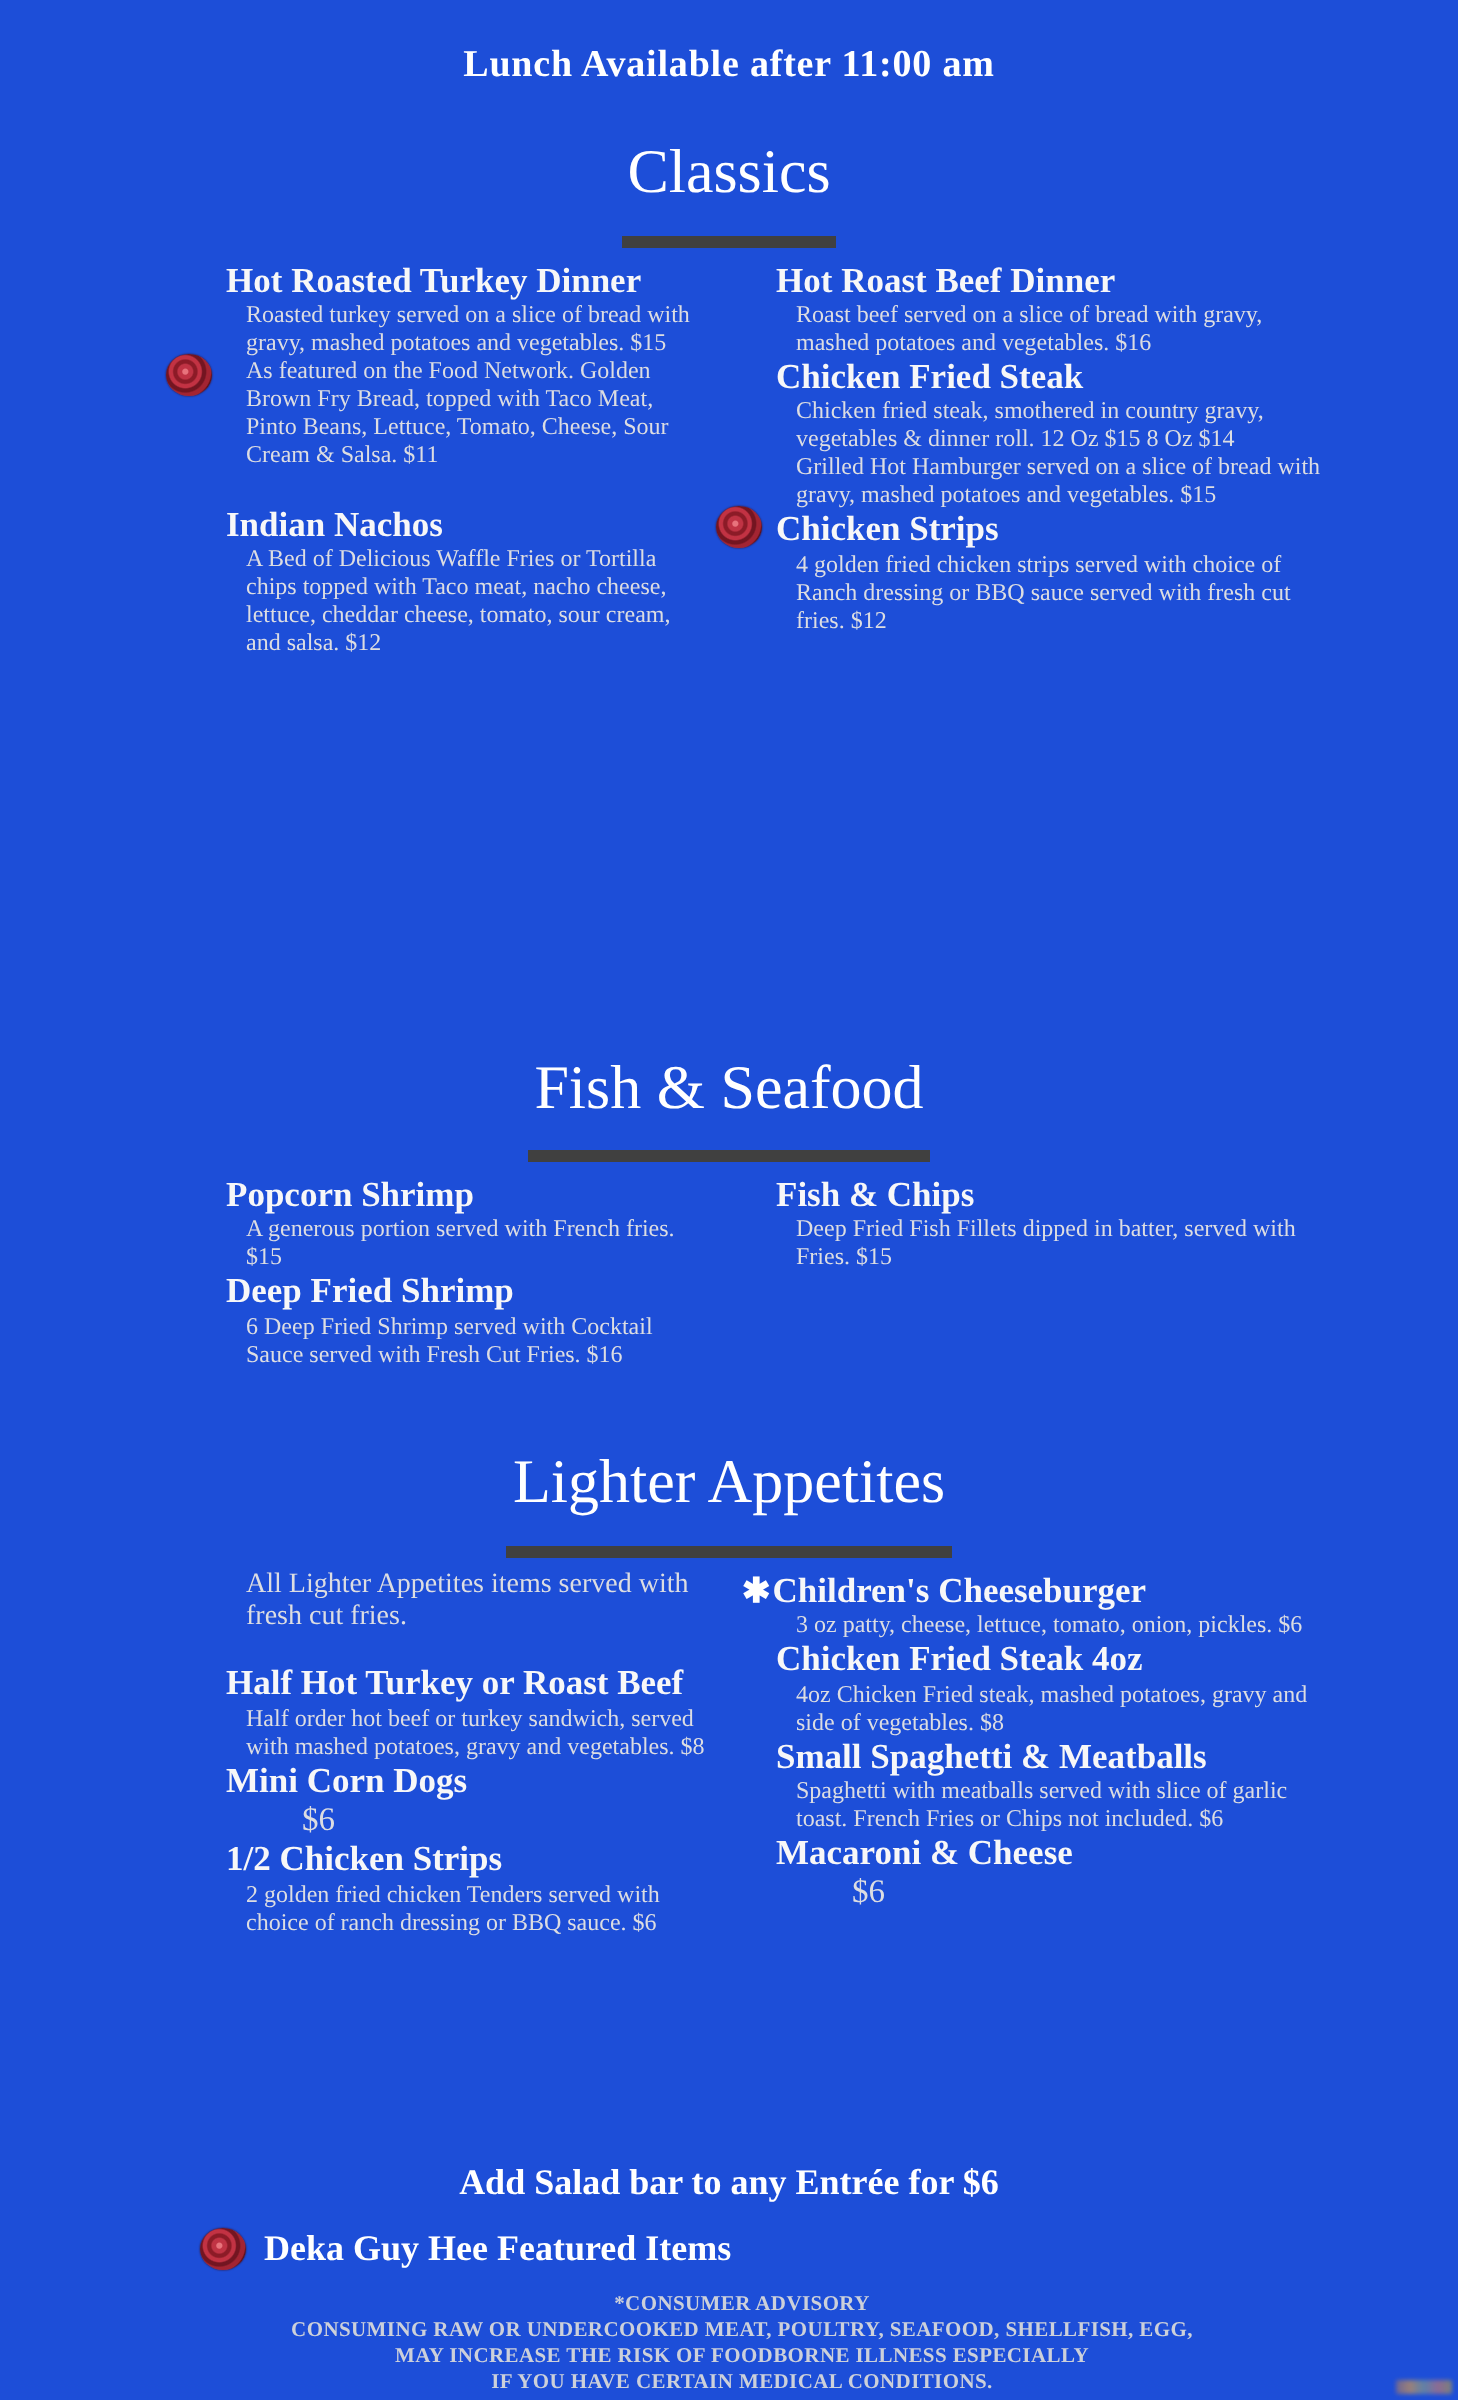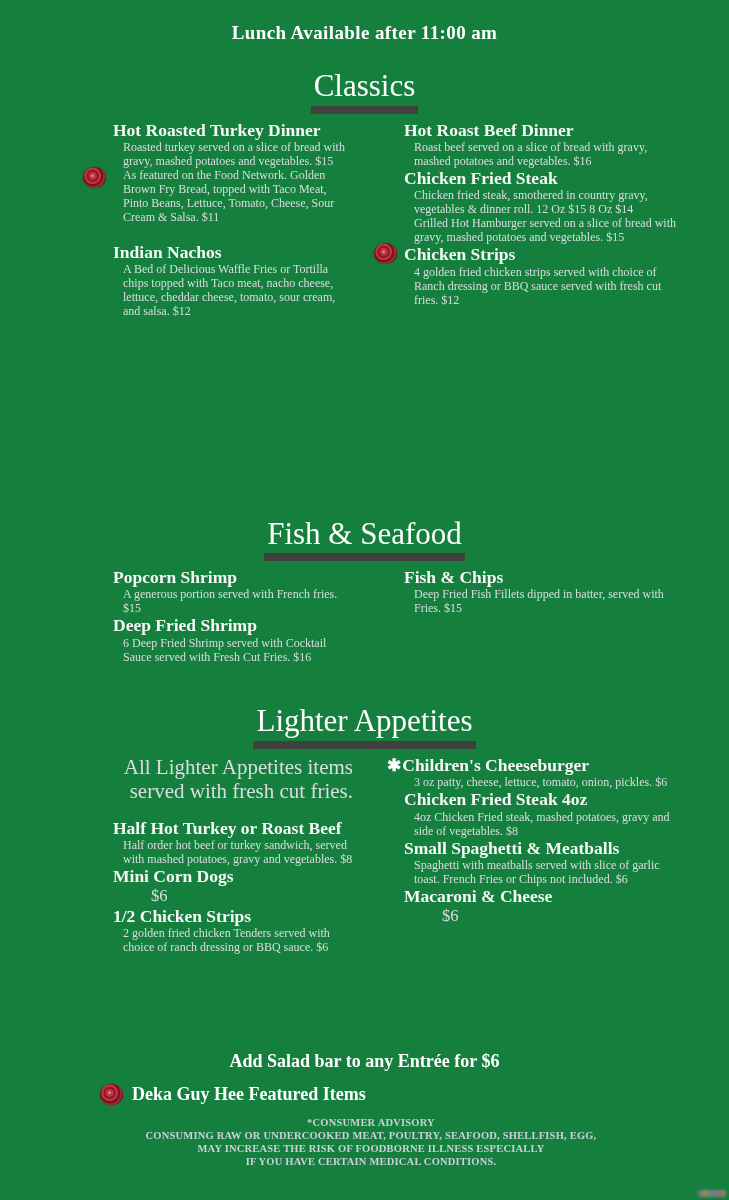--- a/index.html
+++ b/index.html
@@ -1,48 +1,47 @@
 <!DOCTYPE html>
 <html><head>
 <meta charset="utf-8">
 <style>
   html,body{margin:0;padding:0;background:#081021;}
   .page{
     position:relative;
     width:729px;height:1200px;
-    background:#15803d;
+    background:#1d4ed8;
     color:#ffffff;
     font-family:"Liberation Serif","DejaVu Serif",serif;
     overflow:hidden;
   }
   .header{
     padding-top:22px;
     text-align:center;
     font-size:19px;
     font-weight:bold;
     letter-spacing:.4px;
   }
   .section-title{
     text-align:center;
   }
   .section-title .title-text{
     display:inline-block;
     font-size:31px;
     line-height:1.05;
-    border-bottom:8px solid #404040;
-    padding:0 3px 3px 3px;
+    border-bottom:6px solid #404040;
+    padding:0 3px 15px 3px;
   }
   .sec-classics .section-title{margin-top:26px;}
   .sec-fish .section-title{margin-top:10px;}
   .sec-lighter .section-title{margin-top:6px;}
   .cols{
     display:flex;
     padding-left:113px;
     margin-top:6px;
-    gap:16px;
   }
   .col{position:relative;}
   .col1{width:240px;margin-right:35px;}
   .col2{width:278px;}
   .sec-classics .col{min-height:388px;}
   .sec-fish .col{min-height:132px;}
   .sec-lighter .col{min-height:288px;}
   .item{position:relative;}
   .item.gap-before{margin-top:18px;}
   .item-name{
@@ -57,26 +56,25 @@
     color:#dcdde2;
     padding-left:10px;
   }
   .item-price{
     font-size:16.5px;
     line-height:1.17;
     color:#dcdde2;
     padding-left:38px;
   }
   .intro{
-    font-size:21px;
+    font-size:14px;
     line-height:1.17;
     color:#dcdde2;
     padding-left:10px;
     margin-bottom:14px;
-    text-align:right;
   }
   .rose{
     display:none;
     position:absolute;
     left:-30px;top:-1px;
     width:23px;height:21px;
     border-radius:50%;
     background:
       radial-gradient(circle at 42% 42%,
         #e8737c 0 7%,

